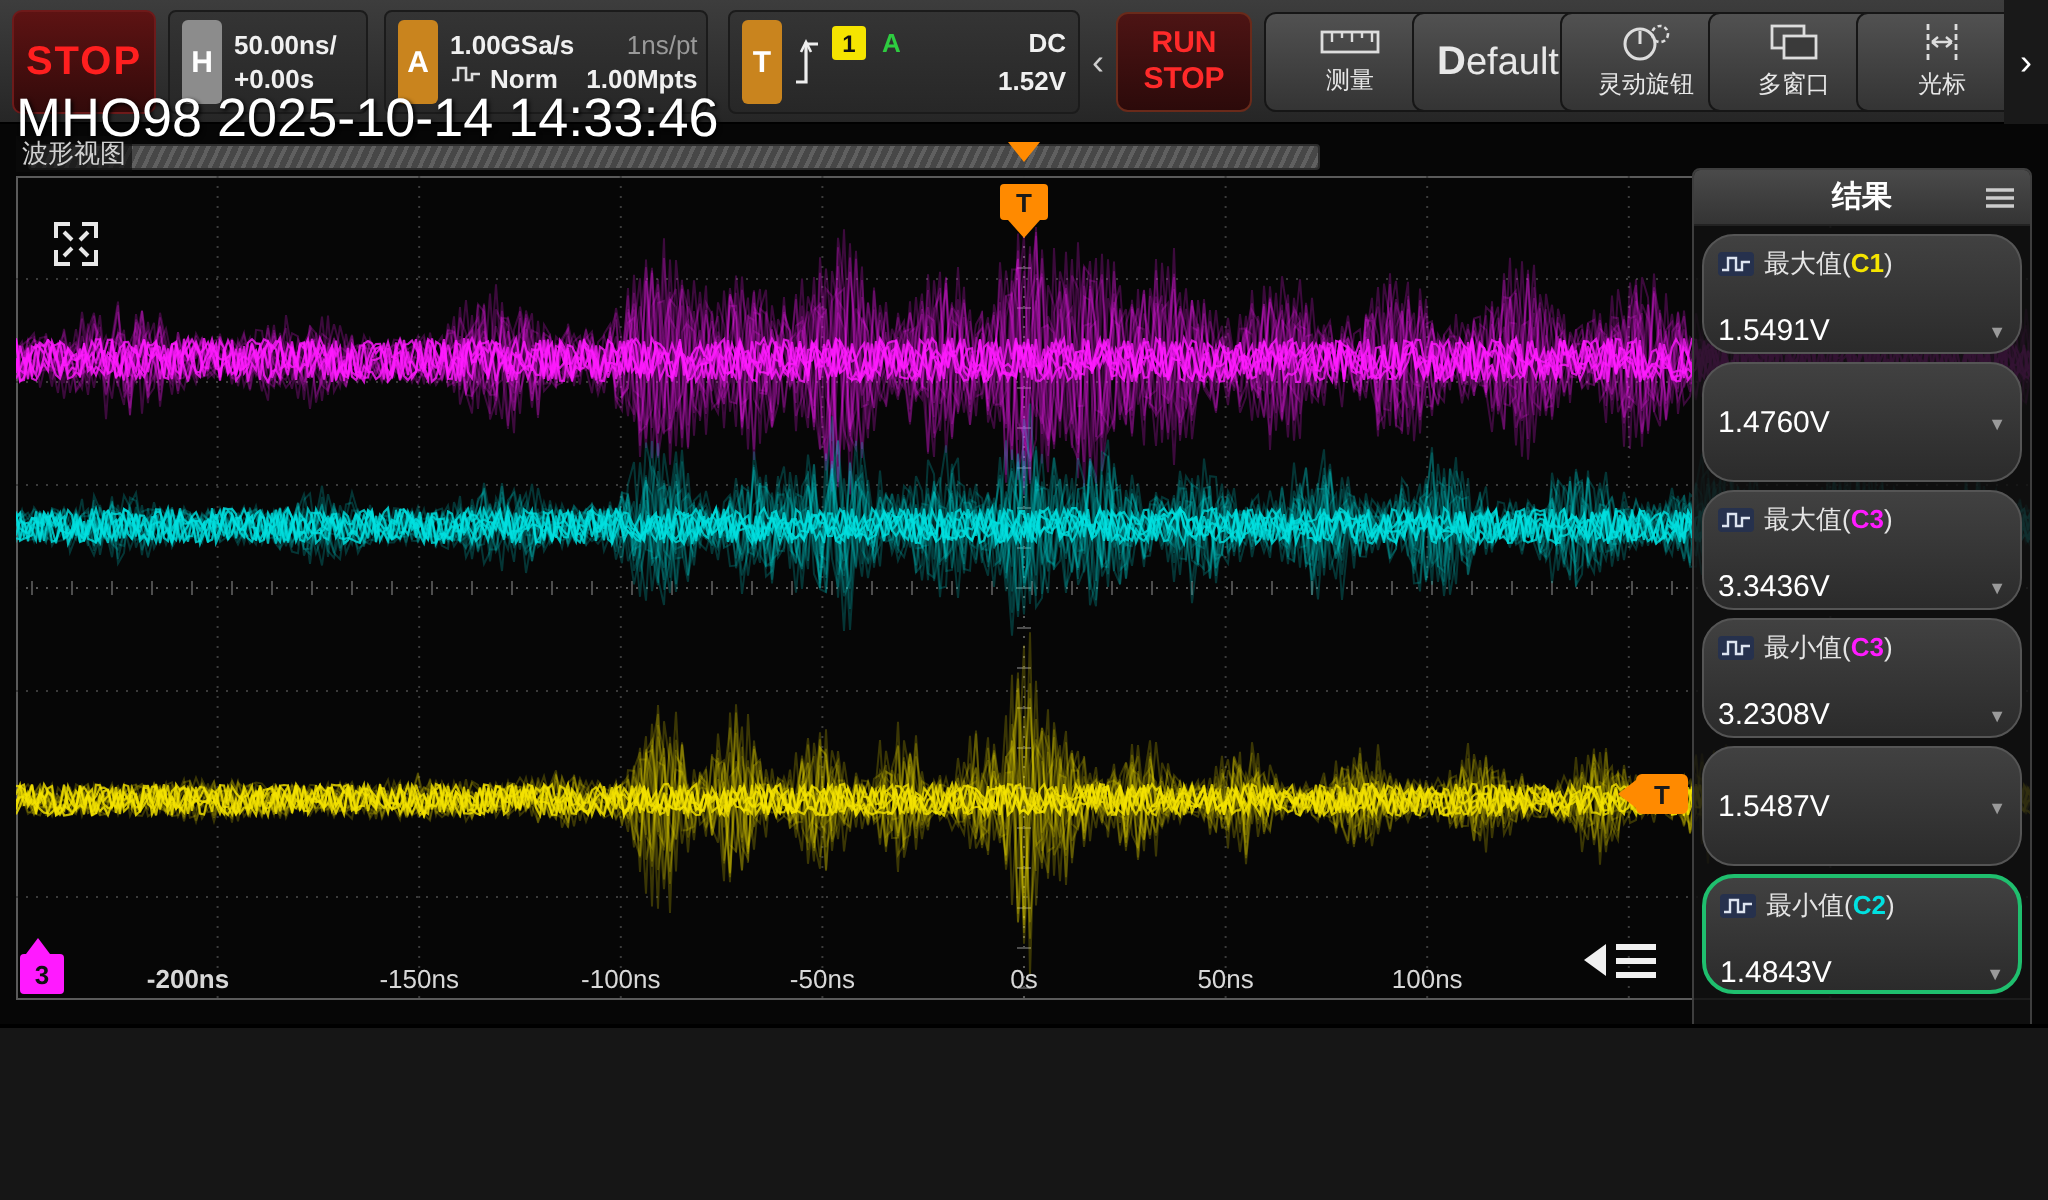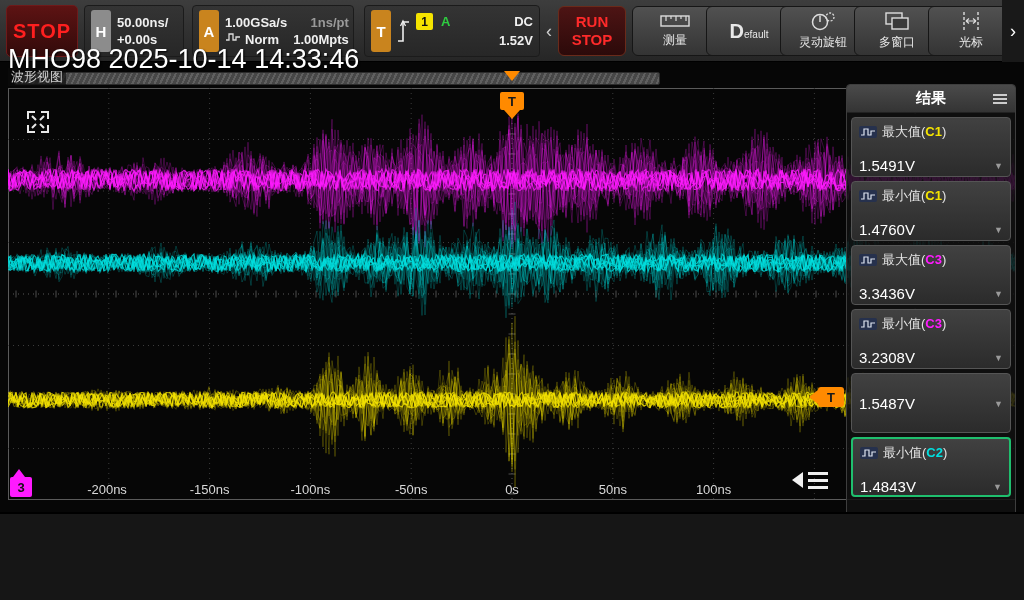--- a/index.html
+++ b/index.html
@@ -12,32 +12,32 @@
     background:linear-gradient(#3d3d3d,#262626);border-bottom:1px solid #000;z-index:7}
   .stop-btn{position:absolute;left:6px;top:5px;width:72px;height:52px;
     background:linear-gradient(#5d1313,#320a0a);border:1px solid #6e1a1a;border-radius:5px;
     color:#ff1f1f;font-size:20px;font-weight:bold;letter-spacing:1px;
     display:flex;align-items:center;justify-content:center;cursor:pointer}
   .hdr-block{position:absolute;top:5px;height:52px;background:linear-gradient(#343434,#272727);
     border:1px solid #1b1b1b;border-radius:4px;display:flex;align-items:center;gap:6px;padding:0 6px}
   .key-box{width:20px;height:42px;border-radius:3px;display:flex;align-items:center;justify-content:center;
     font-weight:bold;font-size:15px;color:#fff;flex:0 0 20px}
   .hv{font-size:13px;font-weight:bold;color:#f0f0f0;line-height:16px;white-space:nowrap}
-  .hv-dim{color:#9a9a9a;font-weight:bold}
+  .hv-dim{color:#9a9a9a;font-weight:normal}
   .col{display:flex;flex-direction:column;gap:1px}
   .trig-ch-badge{width:17px;height:17px;background:#f5e400;color:#111;border-radius:2px;
     font-size:12px;font-weight:bold;display:flex;align-items:center;justify-content:center}
   .rs-btn{position:absolute;left:558px;top:6px;width:68px;height:50px;
     background:linear-gradient(#4d1414,#2c0a0a);border:1px solid #6a2a1a;border-radius:6px;
     display:flex;flex-direction:column;align-items:center;justify-content:center;
     color:#ff2a2a;font-weight:bold;font-size:15px;line-height:18px;cursor:pointer}
   .tb-btn{position:absolute;top:6px;width:86px;height:50px;background:linear-gradient(#515151,#343434);
     border:1px solid #161616;border-radius:6px;display:flex;flex-direction:column;align-items:center;
     justify-content:center;gap:3px;color:#e8e8e8;font-size:12px;cursor:pointer;white-space:nowrap}
-  .default-label{display:block;font-size:10px;color:#e8e8e8}
+  .default-label{display:block;font-size:19px;color:#e8e8e8}
   .default-label::first-letter{font-size:20px;font-weight:bold}
   .nav{position:absolute;top:0;height:62px;display:flex;align-items:center;justify-content:center;
     color:#cfcfcf;font-size:18px;cursor:pointer}
 
   
   #overlay-title{position:absolute;left:8px;top:44px;font-size:27px;color:#fff;z-index:9;
     text-shadow:1px 1px 2px #000;white-space:nowrap;pointer-events:none}
   #view-tab{position:absolute;left:8px;top:68px;font-size:13px;color:#d0d0d0;z-index:8;
     background:rgba(10,10,10,.65);padding:0 3px;cursor:pointer}
   #scrollbar{position:absolute;left:14px;top:72px;width:646px;height:13px;border-radius:2px;z-index:3;
@@ -66,21 +66,21 @@
   .mi-tri{width:0;height:0;border:8px solid transparent;border-right:11px solid #f0f0f0;border-left:0}
   .mi-bars i{display:block;width:20px;height:3.5px;background:#f0f0f0;margin:3.5px 0}
 
   
   #results-panel{position:absolute;left:846px;top:84px;width:170px;height:442px;z-index:5;
     background:rgba(18,18,18,.86);border:1px solid #3e3e3e;border-radius:4px;overflow:hidden}
   #results-header{height:28px;background:linear-gradient(#4a4a4a,#343434);display:flex;align-items:center;
     justify-content:center;position:relative;border-bottom:1px solid #222}
   #results-title{font-size:15px;font-weight:bold;color:#fff}
   #results-menu{position:absolute;right:7px;top:8px;cursor:pointer}
-  .res-item{margin:4px 4px 0 4px;height:60px;border-radius:4px;background:linear-gradient(#414141,#2b2b2b);
+  .res-item{margin:4px 4px 0 4px;height:60px;border-radius:16px;background:linear-gradient(#414141,#2b2b2b);
     border:1px solid #555;padding:5px 7px;cursor:pointer}
   .res-sel{border:2px solid #1fbf6e}
   .res-row1{display:flex;align-items:center;gap:5px}
   .res-label{font-size:13px;color:#e4e4e4;white-space:nowrap}
   .res-label b{font-weight:bold}
   .res-row2{display:flex;align-items:center;justify-content:space-between;margin-top:16px}
   .res-value{font-size:15px;color:#fff}
   .res-chevron{font-size:9px;color:#9a9a9a}
 
   
@@ -236,21 +236,21 @@
           <polyline points="0,315.5 3,306.0 6,312.3 9,317.5 12,313.9 15,313.5 18,306.1 21,318.4 24,308.0 27,309.7 30,306.3 33,319.9 36,310.4 39,319.0 42,313.0 45,316.9 48,307.7 51,319.2 54,307.9 57,312.7 60,312.0 63,310.6 66,309.3 69,306.6 72,316.4 75,317.7 78,304.3 81,314.7 84,303.1 87,302.3 90,312.4 93,304.7 96,312.1 99,322.8 102,312.4 105,306.6 108,323.3 111,303.3 114,310.4 117,319.7 120,309.2 123,319.1 126,308.8 129,313.8 132,308.9 135,318.0 138,309.7 141,306.4 144,306.8 147,309.3 150,308.9 153,310.5 156,303.6 159,318.4 162,306.8 165,303.7 168,307.0 171,307.8 174,310.3 177,321.2 180,316.2 183,307.5 186,309.8 189,314.4 192,303.3 195,319.8 198,306.0 201,314.5 204,317.4 207,301.4 210,315.0 213,318.7 216,314.4 219,317.0 222,315.1 225,301.6 228,318.0 231,308.1 234,312.3 237,304.3 240,307.4 243,308.1 246,318.6 249,314.7 252,305.3 255,306.7 258,320.2 261,300.8 264,312.1 267,320.7 270,302.7 273,325.8 276,317.6 279,308.6 282,322.4 285,308.1 288,302.7 291,308.9 294,318.7 297,304.2 300,322.2 303,308.2 306,307.8 309,335.7 312,305.3 315,280.1 318,365.2 321,274.5 324,287.6 327,368.5 330,287.0 333,299.5 336,338.2 339,303.1 342,312.1 345,330.3 348,289.0 351,317.0 354,352.6 357,268.3 360,317.3 363,347.4 366,269.0 369,320.4 372,323.6 375,296.7 378,310.9 381,317.7 384,303.8 387,322.3 390,312.5 393,292.4 396,343.9 399,315.3 402,281.7 405,347.5 408,308.8 411,294.6 414,337.7 417,314.6 420,300.2 423,326.5 426,312.6 429,308.7 432,334.3 435,300.9 438,304.3 441,348.0 444,282.2 447,298.7 450,336.8 453,302.3 456,308.8 459,312.5 462,299.6 465,316.7 468,319.9 471,291.0 474,313.4 477,321.5 480,277.3 483,330.3 486,327.2 489,289.4 492,330.5 495,329.2 498,249.4 501,372.9 504,337.4 507,228.1 510,364.7 513,309.3 516,266.6 519,349.9 522,299.3 525,277.5 528,343.6 531,296.7 534,291.6 537,332.6 540,304.0 543,302.0 546,330.7 549,302.6 552,304.5 555,337.4 558,289.4 561,310.9 564,337.6 567,290.2 570,310.8 573,325.3 576,293.7 579,310.6 582,323.1 585,313.0 588,309.3 591,311.6 594,306.5 597,317.7 600,315.4 603,289.9 606,326.8 609,317.2 612,287.9 615,341.1 618,316.5 621,288.5 624,324.0 627,316.4 630,304.2 633,312.7 636,310.0 639,315.5 642,307.1 645,311.5 648,313.5 651,311.9 654,305.4 657,306.1 660,328.8 663,304.2 666,303.4 669,331.9 672,298.0 675,306.4 678,324.5 681,292.3 684,316.3 687,327.8 690,308.9 693,314.5 696,322.8 699,315.0 702,307.6 705,305.9 708,309.9 711,311.6 714,319.8 717,297.0 720,326.3 723,319.2 726,291.2 729,323.3 732,315.8 735,289.7 738,331.0 741,307.5 744,296.4 747,329.7 750,310.7 753,300.1 756,316.4 759,310.5 762,308.4 765,315.1 768,315.3 771,308.4 774,322.2 777,301.5 780,314.4 783,324.7 786,289.4 789,308.1 792,338.1 795,288.1 798,321.9 801,320.7 804,302.4 807,323.5 810,322.0 813,299.2 816,318.9 819,314.5 822,313.5 825,315.6 828,312.1 831,309.2 834,324.6 837,312.0 840,289.2 843,334.1 846,306.6 849,295.5 852,335.8 855,315.3 858,291.2 861,329.5 864,312.9 867,296.9 870,318.9 873,308.3 876,306.4 879,321.4 882,311.4 885,315.5 888,320.6 891,315.1 894,315.1 897,316.3 900,297.8 903,306.4 906,324.2 909,296.9 912,318.1 915,333.7 918,297.0 921,321.1 924,315.2 927,296.7 930,322.2 933,317.6 936,301.4 939,316.7 942,315.2 945,315.5 948,320.7 951,314.1 954,307.2 957,315.0 960,305.6 963,301.1 966,335.0 969,309.9 972,302.2 975,331.9 978,301.0 981,309.5 984,321.2 987,305.1 990,305.2 993,313.7 996,314.1 999,306.6 1002,315.6 1005,305.9 1008,318.0 " fill="none" stroke="#f5e400" stroke-opacity="0.22" stroke-width="1"></polyline>
           <polyline points="0,317.6 3,312.0 6,311.5 9,319.3 12,310.3 15,306.3 18,318.8 21,305.9 24,309.5 27,319.3 30,304.2 33,306.0 36,304.0 39,314.0 42,312.4 45,312.3 48,311.2 51,306.4 54,311.6 57,308.1 60,307.0 63,305.0 66,310.3 69,304.0 72,314.9 75,318.1 78,317.0 81,306.7 84,320.3 87,304.1 90,312.8 93,307.3 96,307.9 99,310.3 102,307.8 105,312.9 108,316.2 111,313.4 114,308.9 117,317.9 120,304.4 123,305.9 126,310.1 129,304.2 132,307.8 135,312.3 138,305.6 141,316.7 144,316.1 147,308.6 150,317.8 153,315.0 156,313.3 159,320.5 162,313.1 165,314.3 168,316.3 171,318.6 174,309.0 177,305.2 180,321.5 183,307.8 186,307.6 189,316.3 192,314.6 195,310.5 198,313.1 201,314.9 204,307.9 207,302.7 210,317.7 213,320.6 216,318.1 219,311.1 222,317.2 225,310.4 228,303.5 231,306.5 234,309.2 237,308.9 240,317.7 243,313.2 246,309.2 249,311.0 252,310.5 255,315.4 258,314.0 261,306.3 264,312.9 267,320.7 270,315.8 273,305.0 276,309.2 279,319.9 282,301.9 285,315.8 288,306.7 291,313.5 294,313.1 297,315.1 300,320.9 303,317.2 306,301.5 309,313.3 312,340.7 315,288.5 318,287.1 321,347.0 324,323.8 327,283.7 330,304.6 333,333.8 336,313.7 339,302.3 342,324.2 345,321.1 348,290.7 351,293.4 354,342.3 357,316.9 360,278.4 363,318.5 366,338.1 369,294.9 372,292.0 375,320.1 378,313.1 381,301.0 384,303.1 387,322.9 390,317.5 393,291.3 396,314.7 399,342.7 402,286.0 405,289.8 408,331.6 411,315.2 414,303.4 417,306.0 420,325.7 423,302.2 426,302.7 429,323.7 432,320.8 435,287.4 438,304.9 441,330.8 444,310.6 447,288.3 450,311.3 453,331.5 456,312.6 459,308.7 462,322.0 465,317.9 468,303.7 471,309.5 474,325.0 477,304.1 480,296.2 483,325.1 486,328.2 489,304.9 492,298.4 495,346.8 498,321.4 501,256.2 504,308.8 507,381.4 510,291.3 513,277.5 516,337.6 519,335.6 522,291.3 525,306.7 528,341.0 531,319.0 534,300.2 537,312.2 540,326.0 543,304.4 546,313.0 549,319.5 552,313.4 555,293.2 558,304.5 561,341.9 564,309.1 567,288.3 570,317.3 573,315.9 576,297.7 579,303.3 582,311.0 585,317.7 588,307.4 591,314.4 594,322.0 597,306.9 600,304.1 603,325.2 606,327.2 609,290.6 612,297.4 615,324.5 618,314.1 621,300.7 624,323.0 627,327.7 630,301.0 633,310.6 636,312.7 639,313.3 642,306.3 645,311.9 648,312.0 651,309.6 654,301.8 657,316.2 660,317.1 663,296.4 666,297.0 669,333.9 672,322.9 675,292.9 678,307.0 681,325.8 684,312.1 687,307.3 690,317.4 693,314.0 696,301.4 699,317.8 702,310.9 705,307.6 708,306.8 711,311.1 714,310.5 717,301.3 720,299.9 723,320.0 726,315.0 729,291.7 732,319.0 735,325.0 738,300.8 741,300.7 744,326.0 747,316.3 750,301.7 753,312.5 756,320.3 759,317.1 762,305.4 765,309.6 768,309.6 771,305.5 774,313.0 777,320.9 780,326.4 783,298.1 786,308.9 789,334.5 792,314.7 795,296.6 798,321.3 801,329.3 804,309.0 807,305.8 810,312.1 813,315.9 816,311.5 819,314.0 822,314.8 825,309.3 828,311.5 831,318.3 834,323.1 837,306.9 840,306.4 843,321.3 846,306.3 849,288.0 852,322.9 855,330.1 858,302.3 861,303.7 864,319.0 867,313.4 870,300.5 873,316.3 876,313.0 879,310.8 882,316.1 885,316.6 888,309.5 891,308.2 894,306.2 897,314.0 900,312.6 903,303.2 906,319.9 909,326.0 912,309.9 915,302.5 918,328.9 921,317.0 924,299.9 927,308.9 930,316.6 933,315.7 936,316.9 939,309.5 942,305.6 945,314.0 948,311.4 951,318.0 954,310.3 957,310.0 960,309.4 963,320.9 966,305.5 969,297.1 972,318.4 975,316.2 978,299.1 981,304.9 984,321.8 987,319.4 990,313.9 993,314.3 996,316.2 999,316.0 1002,309.3 1005,304.7 1008,312.5 " fill="none" stroke="#f5e400" stroke-opacity="0.22" stroke-width="1"></polyline>
           <polyline points="0,319.1 2,315.2 4,309.2 6,309.6 8,304.3 10,319.1 12,309.4 14,314.5 16,306.1 18,305.1 20,319.7 22,318.4 24,314.7 26,316.5 28,312.5 30,307.5 32,310.1 34,319.2 36,309.2 38,317.9 40,304.4 42,304.6 44,312.2 46,310.2 48,306.4 50,318.4 52,309.4 54,312.2 56,310.3 58,308.0 60,309.4 62,317.4 64,306.0 66,305.9 68,319.1 70,314.4 72,307.8 74,306.6 76,314.6 78,310.7 80,314.3 82,315.7 84,318.3 86,306.3 88,314.2 90,312.2 92,314.5 94,312.6 96,313.5 98,310.2 100,314.3 102,318.9 104,313.3 106,305.4 108,310.8 110,317.5 112,310.6 114,312.6 116,318.8 118,310.0 120,309.8 122,306.0 124,314.2 126,319.8 128,309.5 130,308.4 132,317.6 134,308.8 136,305.3 138,311.7 140,304.0 142,307.1 144,316.3 146,310.6 148,313.3 150,307.5 152,304.6 154,315.9 156,313.9 158,304.4 160,304.7 162,304.6 164,308.1 166,305.5 168,312.2 170,307.6 172,309.1 174,304.2 176,317.5 178,310.0 180,316.1 182,307.6 184,309.8 186,314.0 188,313.5 190,314.0 192,304.1 194,316.2 196,314.3 198,308.0 200,314.5 202,319.6 204,317.6 206,318.9 208,305.0 210,308.3 212,318.0 214,305.3 216,309.9 218,308.3 220,304.6 222,308.6 224,315.6 226,306.7 228,317.4 230,308.0 232,319.9 234,304.3 236,304.6 238,313.7 240,305.2 242,305.2 244,319.2 246,317.5 248,304.9 250,312.6 252,315.4 254,305.4 256,311.4 258,304.5 260,313.6 262,310.0 264,319.5 266,305.4 268,312.7 270,310.7 272,318.5 274,310.5 276,312.2 278,308.2 280,313.1 282,314.4 284,317.7 286,317.4 288,315.3 290,311.1 292,308.9 294,311.0 296,311.3 298,311.3 300,307.7 302,310.0 304,309.2 306,311.7 308,307.4 310,314.9 312,304.9 314,310.1 316,306.9 318,317.2 320,315.8 322,314.5 324,316.9 326,314.4 328,315.8 330,307.3 332,316.8 334,315.0 336,317.5 338,307.8 340,316.3 342,316.9 344,317.4 346,309.0 348,317.9 350,316.2 352,314.7 354,307.5 356,315.5 358,305.9 360,309.4 362,313.1 364,305.0 366,311.6 368,315.2 370,315.3 372,313.7 374,315.0 376,316.1 378,314.3 380,320.0 382,311.0 384,308.8 386,307.2 388,318.4 390,317.6 392,305.6 394,309.7 396,309.8 398,305.3 400,306.1 402,308.6 404,312.6 406,307.3 408,304.5 410,318.5 412,304.3 414,319.2 416,306.1 418,311.0 420,319.7 422,316.6 424,316.0 426,319.5 428,305.8 430,314.0 432,313.8 434,304.5 436,318.9 438,318.4 440,306.4 442,319.2 444,309.4 446,306.6 448,313.8 450,310.3 452,311.7 454,318.7 456,319.0 458,317.3 460,318.6 462,315.6 464,308.6 466,312.0 468,309.1 470,307.8 472,306.2 474,314.4 476,319.1 478,318.4 480,306.6 482,308.5 484,315.3 486,307.7 488,306.5 490,306.4 492,305.7 494,306.1 496,315.0 498,309.7 500,304.4 502,318.4 504,316.7 506,319.1 508,315.8 510,318.3 512,318.2 514,317.5 516,308.4 518,317.2 520,310.3 522,314.3 524,315.8 526,315.1 528,312.1 530,310.9 532,305.6 534,310.7 536,315.9 538,311.5 540,317.6 542,312.7 544,313.2 546,319.2 548,317.5 550,319.2 552,312.2 554,316.7 556,306.5 558,310.2 560,310.3 562,306.3 564,306.4 566,313.4 568,318.7 570,319.6 572,313.2 574,313.3 576,309.2 578,315.7 580,317.0 582,312.6 584,312.4 586,315.6 588,304.6 590,314.1 592,315.6 594,310.2 596,311.6 598,304.2 600,316.8 602,314.5 604,315.2 606,310.3 608,318.5 610,305.7 612,310.0 614,318.3 616,314.6 618,304.3 620,305.3 622,314.9 624,305.4 626,316.8 628,308.4 630,315.6 632,316.6 634,310.2 636,307.4 638,304.8 640,314.6 642,308.3 644,316.7 646,309.3 648,307.6 650,318.0 652,305.8 654,314.4 656,308.3 658,311.4 660,304.7 662,306.1 664,314.5 666,314.6 668,310.2 670,316.6 672,313.2 674,306.6 676,316.3 678,313.3 680,318.4 682,310.4 684,305.2 686,318.8 688,307.2 690,318.3 692,305.0 694,310.2 696,315.1 698,306.8 700,308.6 702,305.0 704,309.8 706,307.8 708,305.6 710,308.5 712,308.9 714,319.5 716,319.0 718,318.3 720,308.4 722,310.6 724,305.7 726,309.4 728,316.3 730,315.0 732,307.7 734,311.6 736,317.3 738,304.6 740,306.2 742,319.9 744,310.9 746,314.0 748,305.0 750,314.3 752,306.6 754,312.7 756,306.8 758,306.0 760,312.2 762,312.8 764,310.8 766,314.4 768,308.4 770,313.8 772,309.1 774,311.4 776,316.5 778,309.6 780,308.7 782,307.4 784,318.1 786,314.9 788,311.8 790,305.6 792,305.4 794,319.4 796,318.6 798,310.6 800,313.0 802,310.8 804,312.2 806,308.3 808,315.5 810,319.3 812,310.0 814,314.8 816,305.2 818,312.0 820,309.5 822,307.0 824,307.2 826,313.1 828,316.7 830,306.7 832,314.6 834,305.2 836,319.4 838,313.7 840,304.1 842,311.9 844,312.3 846,309.3 848,305.4 850,314.5 852,311.6 854,306.0 856,304.1 858,308.6 860,316.8 862,305.7 864,309.9 866,309.5 868,315.2 870,304.1 872,309.3 874,315.5 876,316.0 878,318.5 880,311.4 882,318.3 884,307.5 886,310.8 888,310.2 890,314.7 892,316.7 894,310.5 896,310.7 898,315.0 900,304.8 902,304.2 904,305.4 906,315.7 908,313.9 910,304.7 912,318.5 914,309.0 916,314.9 918,306.9 920,311.3 922,317.3 924,314.0 926,316.6 928,318.5 930,306.7 932,314.0 934,314.6 936,317.8 938,319.6 940,317.2 942,312.3 944,317.5 946,307.7 948,315.1 950,312.2 952,319.8 954,315.3 956,307.9 958,304.9 960,310.9 962,314.6 964,311.4 966,309.2 968,313.6 970,315.2 972,305.6 974,320.0 976,316.3 978,311.4 980,313.8 982,316.9 984,312.6 986,314.1 988,305.7 990,315.9 992,310.2 994,313.4 996,306.2 998,317.5 1000,309.6 1002,316.3 1004,304.8 1006,308.8 1008,309.8 " fill="none" stroke="#f5e400" stroke-opacity="0.8" stroke-width="1.1"></polyline>
           <polyline points="0,312.7 2,310.7 4,310.4 6,313.0 8,304.4 10,314.4 12,316.6 14,318.3 16,318.5 18,312.3 20,319.0 22,315.8 24,317.2 26,310.3 28,313.8 30,316.5 32,314.5 34,316.3 36,309.0 38,306.7 40,318.9 42,309.8 44,314.2 46,316.0 48,315.6 50,309.4 52,316.1 54,308.3 56,311.9 58,309.9 60,319.4 62,317.6 64,314.6 66,311.1 68,305.4 70,305.2 72,316.7 74,307.8 76,313.3 78,307.5 80,305.5 82,317.4 84,313.9 86,306.0 88,310.5 90,312.4 92,310.8 94,306.4 96,309.1 98,313.6 100,311.7 102,315.4 104,317.5 106,319.4 108,315.2 110,319.1 112,316.8 114,305.3 116,310.2 118,316.3 120,319.6 122,308.5 124,316.2 126,316.1 128,314.3 130,308.9 132,314.7 134,308.9 136,312.1 138,317.2 140,304.6 142,317.3 144,304.9 146,319.0 148,315.7 150,304.6 152,312.5 154,315.6 156,305.4 158,314.3 160,318.4 162,314.0 164,319.1 166,304.9 168,315.3 170,317.4 172,316.3 174,311.6 176,304.5 178,308.6 180,314.2 182,306.0 184,306.3 186,313.8 188,307.7 190,312.1 192,319.0 194,314.3 196,314.9 198,318.7 200,314.4 202,310.2 204,319.6 206,315.2 208,314.6 210,315.1 212,311.0 214,317.1 216,308.0 218,316.0 220,308.0 222,310.2 224,317.5 226,309.5 228,310.4 230,313.2 232,306.4 234,316.5 236,318.0 238,313.9 240,314.9 242,309.0 244,313.3 246,309.7 248,310.2 250,309.3 252,307.1 254,314.5 256,304.3 258,305.2 260,312.9 262,312.7 264,312.9 266,313.7 268,318.8 270,312.5 272,313.3 274,311.9 276,317.6 278,306.7 280,309.5 282,316.6 284,316.7 286,319.3 288,311.9 290,314.9 292,318.6 294,305.1 296,315.5 298,319.9 300,309.0 302,311.5 304,306.2 306,309.0 308,318.0 310,311.9 312,315.7 314,317.0 316,308.3 318,313.7 320,317.0 322,308.1 324,304.2 326,304.0 328,308.1 330,310.7 332,313.4 334,305.2 336,312.2 338,317.7 340,319.5 342,319.4 344,308.7 346,314.6 348,306.0 350,310.1 352,312.8 354,306.9 356,316.1 358,311.6 360,315.4 362,315.6 364,317.3 366,316.7 368,318.8 370,304.7 372,307.7 374,318.8 376,304.1 378,310.2 380,304.7 382,318.2 384,318.1 386,314.5 388,318.3 390,317.4 392,313.8 394,308.1 396,316.1 398,316.7 400,316.8 402,308.5 404,306.8 406,314.0 408,318.1 410,307.8 412,311.0 414,310.1 416,314.9 418,315.2 420,317.5 422,315.1 424,306.2 426,312.6 428,306.3 430,310.0 432,306.4 434,315.1 436,308.3 438,310.6 440,305.0 442,305.3 444,308.0 446,318.5 448,309.5 450,317.2 452,311.5 454,316.8 456,312.0 458,310.8 460,316.8 462,304.2 464,317.9 466,308.9 468,304.0 470,312.7 472,310.1 474,318.4 476,318.2 478,316.0 480,315.5 482,315.4 484,319.4 486,305.1 488,316.2 490,316.1 492,305.4 494,304.9 496,319.5 498,317.5 500,310.2 502,315.8 504,307.7 506,313.8 508,315.2 510,308.1 512,317.4 514,313.4 516,307.0 518,305.7 520,309.1 522,310.1 524,310.1 526,312.3 528,319.7 530,311.0 532,310.5 534,305.5 536,312.2 538,304.4 540,316.6 542,304.1 544,304.4 546,316.7 548,309.3 550,314.1 552,307.5 554,316.2 556,310.9 558,315.7 560,319.1 562,315.4 564,305.4 566,308.1 568,304.1 570,307.1 572,305.5 574,317.3 576,315.5 578,311.4 580,312.8 582,309.1 584,308.6 586,309.8 588,318.1 590,313.5 592,308.3 594,307.0 596,319.0 598,309.7 600,311.7 602,307.5 604,319.3 606,305.6 608,312.0 610,307.4 612,313.3 614,313.1 616,318.9 618,309.3 620,313.1 622,308.9 624,313.6 626,305.3 628,309.9 630,314.4 632,315.4 634,316.0 636,318.0 638,317.2 640,310.5 642,319.8 644,311.3 646,311.3 648,312.5 650,315.3 652,304.7 654,305.5 656,312.7 658,319.3 660,318.1 662,307.9 664,315.6 666,309.4 668,319.7 670,317.2 672,309.5 674,304.2 676,304.1 678,314.3 680,306.3 682,313.9 684,307.2 686,314.5 688,309.7 690,319.3 692,319.8 694,311.4 696,311.8 698,313.9 700,319.1 702,319.6 704,312.6 706,307.7 708,319.5 710,311.2 712,318.4 714,319.6 716,319.8 718,311.6 720,304.1 722,313.1 724,313.8 726,312.0 728,319.2 730,317.2 732,310.7 734,308.9 736,308.8 738,318.0 740,312.8 742,306.5 744,312.4 746,312.4 748,317.2 750,315.8 752,305.6 754,318.1 756,305.6 758,308.4 760,308.9 762,311.3 764,312.3 766,312.8 768,308.0 770,313.3 772,314.8 774,319.8 776,314.4 778,313.9 780,312.4 782,317.3 784,314.8 786,304.5 788,307.8 790,310.9 792,314.6 794,317.3 796,317.0 798,305.2 800,304.1 802,306.8 804,305.3 806,306.4 808,316.8 810,304.3 812,314.1 814,308.6 816,309.2 818,315.2 820,310.4 822,310.3 824,314.5 826,312.0 828,319.4 830,319.0 832,312.8 834,319.8 836,305.7 838,312.5 840,305.1 842,315.9 844,305.8 846,314.9 848,320.0 850,309.6 852,307.1 854,318.0 856,312.9 858,304.9 860,309.4 862,311.8 864,310.0 866,314.3 868,312.5 870,316.2 872,313.1 874,306.1 876,307.5 878,311.8 880,314.1 882,314.7 884,309.9 886,307.3 888,308.3 890,304.7 892,306.6 894,314.0 896,317.0 898,306.0 900,319.4 902,306.1 904,312.4 906,312.2 908,317.5 910,310.9 912,315.7 914,311.8 916,310.6 918,313.6 920,308.7 922,313.0 924,310.4 926,317.5 928,319.5 930,311.4 932,309.5 934,315.5 936,314.6 938,307.5 940,310.8 942,315.1 944,308.4 946,306.5 948,305.7 950,315.8 952,306.5 954,311.6 956,307.5 958,304.1 960,314.9 962,310.5 964,316.2 966,313.5 968,304.1 970,316.7 972,307.2 974,309.7 976,306.5 978,314.0 980,318.8 982,307.2 984,310.5 986,316.3 988,316.6 990,319.6 992,315.7 994,308.9 996,304.9 998,309.0 1000,307.2 1002,316.2 1004,317.3 1006,307.4 1008,308.2 " fill="none" stroke="#f5e400" stroke-opacity="0.8" stroke-width="1.1"></polyline>
           <polyline points="0,316.8 2,305.4 4,304.3 6,315.2 8,311.8 10,313.9 12,313.1 14,304.2 16,307.8 18,309.2 20,317.6 22,315.3 24,304.4 26,315.3 28,318.6 30,314.8 32,308.2 34,305.7 36,308.6 38,319.9 40,313.7 42,317.5 44,315.5 46,319.6 48,313.8 50,315.5 52,309.7 54,315.3 56,313.1 58,312.2 60,315.7 62,315.3 64,304.9 66,305.0 68,312.6 70,319.7 72,309.4 74,311.4 76,304.7 78,319.6 80,304.2 82,307.2 84,306.0 86,306.8 88,317.4 90,305.5 92,318.8 94,319.2 96,311.1 98,317.8 100,307.9 102,305.3 104,315.6 106,315.3 108,319.2 110,311.8 112,318.6 114,315.8 116,315.8 118,309.7 120,314.0 122,305.7 124,319.1 126,313.5 128,313.4 130,305.2 132,310.3 134,315.8 136,310.0 138,314.2 140,316.1 142,312.7 144,317.4 146,317.5 148,311.8 150,311.5 152,313.4 154,309.6 156,306.4 158,305.8 160,315.3 162,310.6 164,307.7 166,310.0 168,304.6 170,319.1 172,305.9 174,309.2 176,309.5 178,314.1 180,316.4 182,304.1 184,311.3 186,314.1 188,316.8 190,311.8 192,315.0 194,309.9 196,304.3 198,315.3 200,304.4 202,310.4 204,309.0 206,315.2 208,308.9 210,308.1 212,314.0 214,308.2 216,313.6 218,318.6 220,308.0 222,309.9 224,318.6 226,318.8 228,318.5 230,316.2 232,305.7 234,315.1 236,307.6 238,312.1 240,316.9 242,307.2 244,317.9 246,305.5 248,304.4 250,316.0 252,310.8 254,306.2 256,311.5 258,307.5 260,312.1 262,315.6 264,304.2 266,306.4 268,304.3 270,312.9 272,311.9 274,309.6 276,304.1 278,314.5 280,314.0 282,309.0 284,314.6 286,309.5 288,319.6 290,313.9 292,317.4 294,319.5 296,310.1 298,314.0 300,306.3 302,304.9 304,319.9 306,315.6 308,304.9 310,311.0 312,308.6 314,305.7 316,314.4 318,311.5 320,308.0 322,319.1 324,318.3 326,314.3 328,316.1 330,316.6 332,304.7 334,313.9 336,319.6 338,309.0 340,317.0 342,315.0 344,309.8 346,309.3 348,310.8 350,308.7 352,319.0 354,314.8 356,319.5 358,311.4 360,312.4 362,304.6 364,313.1 366,310.9 368,311.2 370,307.8 372,308.8 374,317.4 376,306.7 378,308.9 380,316.8 382,318.8 384,309.0 386,318.8 388,306.0 390,315.7 392,312.5 394,311.9 396,308.2 398,309.9 400,314.5 402,311.2 404,319.7 406,319.5 408,312.2 410,305.0 412,316.6 414,307.8 416,306.3 418,310.6 420,319.8 422,306.0 424,310.4 426,310.7 428,314.5 430,307.6 432,316.0 434,308.1 436,306.9 438,304.7 440,313.7 442,309.8 444,312.6 446,306.2 448,319.1 450,308.4 452,309.8 454,312.1 456,307.8 458,304.4 460,318.2 462,319.3 464,315.6 466,311.1 468,314.5 470,319.6 472,308.2 474,315.1 476,316.8 478,306.6 480,311.2 482,316.5 484,316.8 486,311.7 488,315.9 490,305.2 492,319.4 494,308.3 496,306.4 498,309.8 500,305.1 502,304.2 504,311.4 506,314.6 508,306.3 510,315.9 512,317.5 514,318.2 516,313.0 518,308.7 520,317.0 522,319.2 524,310.6 526,316.7 528,313.7 530,319.1 532,313.4 534,314.2 536,313.7 538,304.1 540,313.9 542,305.9 544,311.8 546,304.4 548,317.5 550,308.7 552,305.0 554,310.7 556,319.5 558,304.3 560,309.8 562,317.5 564,304.6 566,316.0 568,317.7 570,316.3 572,311.9 574,309.8 576,314.3 578,317.6 580,313.2 582,310.4 584,305.8 586,314.3 588,315.1 590,315.4 592,314.0 594,310.5 596,316.0 598,310.7 600,314.7 602,318.4 604,314.6 606,313.4 608,317.5 610,305.7 612,315.3 614,304.8 616,310.3 618,305.4 620,311.2 622,308.6 624,314.3 626,308.0 628,306.8 630,309.6 632,314.4 634,308.1 636,309.1 638,313.4 640,311.0 642,315.5 644,309.1 646,310.8 648,309.8 650,318.8 652,307.2 654,319.4 656,317.6 658,306.5 660,316.1 662,311.4 664,317.3 666,312.7 668,312.3 670,317.5 672,315.7 674,315.8 676,306.1 678,304.7 680,309.4 682,311.6 684,312.5 686,316.4 688,311.4 690,305.2 692,307.7 694,318.2 696,311.9 698,305.3 700,312.9 702,305.6 704,318.2 706,307.0 708,309.7 710,307.7 712,318.7 714,316.4 716,315.5 718,320.0 720,316.2 722,315.4 724,319.2 726,318.7 728,310.5 730,308.7 732,309.1 734,311.5 736,319.7 738,317.3 740,305.8 742,318.2 744,305.2 746,312.4 748,311.3 750,312.6 752,311.1 754,318.6 756,309.8 758,315.2 760,313.2 762,313.9 764,313.9 766,306.3 768,318.7 770,308.8 772,307.9 774,318.0 776,319.6 778,304.9 780,308.4 782,315.7 784,311.6 786,310.5 788,305.9 790,307.6 792,313.0 794,313.8 796,309.0 798,319.3 800,306.6 802,315.5 804,312.6 806,305.7 808,313.8 810,310.7 812,306.2 814,311.4 816,314.4 818,312.8 820,310.1 822,313.1 824,311.7 826,312.3 828,318.9 830,318.8 832,307.9 834,305.7 836,307.4 838,307.1 840,315.5 842,315.8 844,307.6 846,309.8 848,317.7 850,318.7 852,305.7 854,304.7 856,319.1 858,307.6 860,310.2 862,316.1 864,313.7 866,317.9 868,319.2 870,310.9 872,312.7 874,310.8 876,308.7 878,319.1 880,305.8 882,314.5 884,304.3 886,309.5 888,310.7 890,310.3 892,319.3 894,312.4 896,307.4 898,309.0 900,313.9 902,307.4 904,304.2 906,318.4 908,304.7 910,310.0 912,305.1 914,318.8 916,307.4 918,306.3 920,307.0 922,309.1 924,309.0 926,309.5 928,307.7 930,318.1 932,319.3 934,312.4 936,313.8 938,307.9 940,310.3 942,309.8 944,305.5 946,315.1 948,313.9 950,315.9 952,307.1 954,312.7 956,317.3 958,312.6 960,319.3 962,318.2 964,307.6 966,311.7 968,315.5 970,319.1 972,314.3 974,305.2 976,308.6 978,316.8 980,304.2 982,316.9 984,308.0 986,319.0 988,312.1 990,306.6 992,314.2 994,316.8 996,316.3 998,312.9 1000,312.3 1002,313.8 1004,317.4 1006,312.6 1008,311.9 " fill="none" stroke="#f5e400" stroke-opacity="0.8" stroke-width="1.1"></polyline>
           <polyline points="0,309.4 2,304.3 4,314.9 6,308.2 8,313.0 10,317.6 12,307.2 14,311.5 16,308.2 18,310.2 20,316.8 22,314.7 24,319.8 26,319.4 28,319.0 30,316.3 32,304.8 34,314.2 36,308.8 38,319.6 40,318.6 42,313.3 44,307.6 46,307.0 48,315.4 50,309.9 52,307.4 54,317.6 56,315.7 58,305.9 60,311.4 62,318.2 64,307.9 66,314.0 68,315.9 70,310.1 72,307.1 74,313.6 76,315.2 78,310.5 80,316.4 82,314.5 84,310.3 86,318.9 88,306.2 90,308.2 92,305.5 94,305.9 96,311.7 98,308.1 100,314.7 102,304.6 104,304.8 106,314.5 108,305.2 110,308.6 112,310.9 114,307.7 116,316.7 118,315.6 120,307.4 122,315.3 124,307.0 126,306.6 128,305.4 130,311.4 132,305.3 134,307.7 136,311.9 138,313.6 140,304.9 142,316.5 144,312.6 146,309.9 148,312.0 150,313.2 152,312.5 154,316.7 156,306.2 158,306.0 160,314.8 162,312.4 164,318.1 166,305.5 168,317.3 170,315.8 172,309.0 174,306.4 176,306.7 178,308.0 180,310.4 182,313.9 184,315.9 186,313.6 188,316.6 190,315.9 192,306.1 194,312.7 196,315.3 198,304.5 200,308.2 202,318.0 204,310.2 206,313.5 208,307.9 210,306.9 212,304.7 214,315.8 216,313.5 218,308.9 220,316.0 222,319.6 224,305.4 226,317.4 228,316.5 230,318.6 232,319.4 234,304.4 236,315.4 238,307.2 240,310.2 242,306.7 244,306.8 246,311.0 248,314.6 250,304.7 252,317.2 254,308.0 256,316.1 258,305.5 260,315.8 262,319.7 264,305.6 266,311.9 268,319.3 270,319.5 272,313.2 274,319.3 276,306.5 278,314.0 280,318.0 282,316.5 284,313.4 286,313.2 288,307.2 290,305.6 292,308.3 294,309.8 296,314.9 298,309.1 300,305.1 302,315.6 304,317.4 306,316.4 308,314.0 310,311.6 312,316.9 314,309.2 316,317.8 318,318.4 320,314.2 322,318.6 324,308.4 326,314.7 328,307.2 330,316.6 332,316.6 334,315.2 336,308.5 338,305.8 340,304.2 342,318.5 344,316.2 346,308.8 348,312.9 350,310.7 352,319.5 354,311.3 356,317.8 358,307.8 360,308.4 362,314.7 364,317.9 366,312.7 368,315.1 370,314.0 372,304.7 374,308.3 376,318.5 378,307.5 380,305.7 382,304.1 384,314.5 386,314.5 388,316.1 390,317.9 392,307.8 394,304.8 396,315.8 398,304.3 400,317.8 402,319.6 404,319.1 406,304.8 408,308.7 410,313.0 412,317.7 414,317.6 416,313.0 418,317.1 420,314.4 422,315.0 424,319.3 426,314.3 428,314.2 430,318.2 432,318.1 434,318.6 436,317.9 438,319.0 440,315.6 442,309.8 444,305.4 446,304.3 448,316.5 450,312.6 452,311.2 454,315.6 456,318.3 458,314.3 460,318.6 462,317.9 464,319.7 466,312.4 468,307.7 470,316.5 472,315.6 474,311.2 476,304.3 478,316.0 480,309.0 482,312.8 484,314.7 486,317.1 488,310.6 490,315.3 492,304.7 494,314.1 496,304.1 498,304.4 500,313.7 502,317.5 504,317.3 506,318.9 508,315.1 510,313.5 512,306.6 514,304.2 516,308.6 518,315.2 520,305.2 522,313.7 524,308.7 526,311.2 528,315.7 530,318.6 532,311.4 534,308.5 536,307.3 538,312.1 540,306.5 542,313.7 544,305.7 546,305.3 548,319.4 550,319.2 552,304.6 554,313.8 556,308.1 558,306.1 560,315.0 562,307.8 564,316.3 566,319.1 568,315.1 570,313.6 572,307.2 574,311.2 576,312.8 578,306.3 580,317.0 582,319.9 584,304.8 586,309.9 588,304.4 590,312.4 592,310.1 594,305.8 596,314.2 598,305.9 600,316.3 602,314.8 604,313.4 606,311.4 608,319.0 610,317.3 612,317.1 614,311.8 616,315.9 618,308.0 620,315.8 622,319.2 624,305.4 626,310.1 628,308.0 630,317.1 632,316.2 634,307.1 636,308.5 638,310.7 640,318.7 642,319.8 644,316.0 646,315.5 648,307.4 650,315.1 652,319.8 654,314.9 656,308.6 658,310.5 660,317.1 662,315.8 664,309.3 666,318.6 668,304.8 670,308.0 672,308.7 674,316.5 676,312.5 678,304.1 680,307.0 682,310.2 684,313.4 686,317.9 688,319.4 690,312.0 692,316.2 694,309.1 696,306.9 698,317.3 700,317.4 702,307.7 704,315.3 706,315.2 708,310.4 710,308.4 712,309.7 714,308.4 716,315.3 718,309.5 720,318.8 722,318.5 724,308.3 726,308.6 728,304.0 730,304.3 732,311.7 734,315.4 736,309.1 738,314.7 740,319.6 742,316.4 744,314.5 746,306.5 748,316.7 750,314.4 752,311.9 754,319.8 756,314.7 758,314.2 760,316.7 762,317.8 764,306.3 766,311.5 768,315.7 770,314.9 772,313.4 774,315.7 776,315.4 778,312.4 780,310.6 782,319.2 784,310.5 786,308.3 788,318.3 790,318.3 792,319.2 794,311.3 796,314.9 798,311.9 800,305.7 802,316.8 804,318.9 806,307.2 808,314.3 810,317.5 812,319.0 814,318.4 816,317.9 818,307.4 820,305.8 822,306.7 824,314.2 826,316.0 828,314.8 830,311.3 832,314.1 834,319.1 836,308.7 838,307.1 840,307.6 842,313.0 844,309.7 846,312.4 848,315.2 850,310.3 852,315.9 854,308.6 856,312.5 858,312.4 860,305.1 862,309.1 864,316.4 866,305.3 868,310.1 870,305.6 872,316.5 874,307.9 876,316.7 878,316.1 880,316.8 882,311.4 884,313.1 886,307.2 888,315.0 890,308.9 892,307.7 894,305.6 896,315.7 898,316.5 900,318.0 902,315.5 904,315.3 906,306.9 908,315.7 910,307.6 912,315.6 914,314.4 916,314.9 918,310.5 920,315.0 922,314.6 924,312.2 926,307.0 928,306.2 930,317.1 932,311.5 934,313.3 936,319.6 938,308.6 940,305.6 942,318.3 944,311.0 946,318.8 948,308.8 950,312.0 952,316.0 954,304.3 956,308.2 958,318.1 960,310.7 962,319.6 964,318.3 966,318.3 968,315.7 970,304.6 972,304.1 974,305.2 976,311.9 978,310.9 980,313.2 982,316.9 984,318.2 986,313.8 988,314.3 990,314.8 992,311.1 994,309.9 996,315.2 998,309.0 1000,315.7 1002,311.5 1004,313.5 1006,306.1 1008,309.6 " fill="none" stroke="#f5e400" stroke-opacity="0.8" stroke-width="1.1"></polyline>
           <polyline points="0,304.9 2,305.2 4,306.6 6,311.2 8,314.2 10,312.6 12,308.6 14,310.9 16,319.8 18,318.1 20,315.8 22,319.3 24,315.9 26,305.1 28,310.4 30,316.1 32,304.9 34,313.2 36,309.5 38,312.3 40,310.2 42,305.9 44,305.8 46,307.0 48,315.8 50,305.6 52,319.1 54,304.4 56,305.0 58,315.2 60,309.3 62,316.0 64,311.5 66,309.2 68,313.4 70,304.0 72,310.9 74,304.2 76,318.3 78,313.4 80,316.1 82,306.7 84,305.3 86,312.0 88,314.2 90,309.2 92,312.4 94,313.0 96,311.9 98,307.0 100,308.6 102,316.4 104,318.9 106,307.5 108,314.2 110,319.0 112,313.8 114,310.3 116,309.6 118,305.0 120,317.3 122,304.7 124,310.9 126,306.7 128,306.5 130,318.9 132,304.8 134,304.5 136,304.7 138,318.6 140,311.7 142,314.4 144,306.2 146,312.8 148,307.5 150,312.0 152,304.7 154,307.1 156,307.7 158,317.1 160,310.7 162,314.3 164,305.3 166,304.4 168,310.2 170,316.2 172,315.0 174,315.0 176,307.8 178,312.4 180,313.8 182,305.4 184,312.3 186,318.1 188,307.3 190,312.8 192,306.2 194,308.5 196,319.0 198,313.6 200,310.2 202,316.0 204,319.9 206,310.3 208,316.7 210,304.1 212,305.0 214,318.1 216,305.0 218,314.1 220,309.4 222,314.0 224,310.2 226,312.1 228,314.6 230,314.4 232,317.8 234,319.0 236,306.0 238,318.7 240,305.0 242,305.9 244,312.6 246,313.1 248,304.8 250,315.4 252,316.0 254,307.1 256,307.2 258,312.0 260,306.1 262,307.7 264,304.9 266,307.4 268,313.7 270,317.5 272,305.1 274,306.1 276,311.2 278,318.7 280,318.9 282,309.2 284,317.4 286,319.0 288,316.2 290,308.2 292,304.3 294,309.3 296,313.3 298,305.6 300,316.6 302,309.8 304,318.7 306,317.4 308,308.7 310,305.8 312,318.5 314,305.0 316,313.9 318,315.0 320,312.1 322,315.7 324,310.2 326,319.9 328,305.5 330,317.0 332,306.3 334,319.0 336,307.1 338,313.3 340,313.4 342,315.6 344,309.5 346,310.1 348,311.4 350,309.8 352,317.5 354,319.7 356,307.0 358,314.5 360,311.8 362,307.4 364,305.5 366,319.6 368,304.4 370,319.1 372,316.0 374,307.8 376,319.4 378,312.0 380,306.9 382,309.4 384,312.4 386,318.1 388,307.5 390,317.1 392,318.1 394,319.0 396,315.5 398,315.7 400,319.4 402,318.7 404,306.1 406,313.3 408,319.2 410,316.9 412,304.5 414,304.0 416,311.3 418,314.9 420,304.3 422,316.0 424,314.1 426,317.9 428,319.3 430,318.4 432,316.0 434,315.7 436,313.5 438,311.6 440,307.9 442,317.1 444,318.5 446,311.7 448,306.1 450,315.1 452,317.8 454,306.2 456,308.6 458,312.3 460,306.2 462,314.0 464,316.6 466,305.7 468,318.8 470,304.3 472,308.4 474,305.0 476,305.1 478,305.9 480,306.5 482,309.0 484,310.8 486,319.5 488,314.3 490,316.6 492,305.1 494,308.9 496,307.6 498,318.0 500,310.6 502,314.7 504,304.8 506,317.8 508,311.1 510,317.9 512,310.0 514,314.5 516,313.8 518,309.4 520,316.2 522,319.1 524,304.1 526,310.9 528,311.5 530,304.3 532,307.8 534,311.7 536,304.2 538,315.3 540,310.4 542,304.3 544,307.9 546,305.7 548,312.5 550,315.7 552,317.6 554,319.1 556,306.3 558,315.9 560,310.2 562,306.1 564,311.7 566,304.1 568,315.0 570,315.2 572,306.1 574,315.2 576,306.1 578,310.7 580,319.3 582,306.1 584,319.5 586,311.5 588,313.4 590,315.1 592,310.0 594,304.6 596,318.4 598,311.1 600,307.6 602,311.9 604,319.4 606,311.2 608,306.2 610,309.2 612,313.5 614,306.0 616,304.3 618,313.2 620,315.3 622,312.1 624,313.5 626,318.6 628,304.6 630,311.1 632,308.2 634,310.5 636,310.2 638,313.2 640,313.8 642,309.0 644,310.2 646,317.3 648,313.8 650,304.4 652,318.4 654,308.1 656,309.3 658,317.3 660,312.4 662,318.3 664,305.6 666,317.0 668,317.5 670,306.0 672,314.2 674,305.5 676,313.9 678,319.2 680,308.1 682,311.6 684,309.8 686,304.9 688,305.9 690,309.8 692,313.2 694,318.6 696,317.2 698,305.8 700,319.2 702,309.3 704,311.6 706,307.1 708,312.0 710,315.8 712,314.8 714,306.4 716,307.0 718,313.5 720,316.2 722,305.6 724,313.5 726,318.9 728,313.1 730,312.1 732,318.8 734,305.6 736,304.9 738,312.5 740,311.4 742,304.7 744,305.0 746,316.0 748,308.5 750,311.0 752,307.0 754,311.2 756,312.0 758,316.5 760,304.8 762,306.6 764,305.0 766,307.3 768,316.5 770,319.7 772,316.2 774,311.4 776,306.2 778,310.5 780,310.0 782,314.0 784,305.0 786,305.7 788,306.3 790,310.2 792,316.4 794,308.9 796,308.6 798,311.4 800,314.2 802,317.5 804,317.5 806,316.0 808,311.6 810,308.9 812,315.8 814,311.2 816,317.1 818,306.5 820,318.4 822,316.5 824,317.0 826,304.1 828,318.7 830,318.2 832,304.0 834,314.9 836,318.1 838,305.3 840,311.7 842,304.4 844,314.8 846,313.7 848,312.8 850,304.8 852,315.6 854,315.3 856,308.4 858,309.4 860,312.9 862,314.4 864,311.5 866,306.3 868,316.0 870,310.5 872,313.2 874,313.1 876,318.2 878,308.0 880,306.8 882,306.0 884,308.9 886,307.0 888,308.9 890,304.2 892,305.2 894,305.6 896,316.5 898,313.3 900,318.4 902,314.0 904,305.4 906,312.3 908,307.9 910,311.0 912,308.8 914,304.5 916,317.0 918,318.9 920,319.8 922,314.6 924,311.8 926,311.1 928,312.7 930,317.8 932,309.3 934,310.0 936,306.3 938,317.1 940,307.8 942,307.0 944,306.0 946,307.4 948,315.8 950,308.7 952,311.4 954,308.8 956,315.2 958,320.0 960,315.2 962,319.1 964,314.7 966,317.3 968,319.3 970,314.2 972,318.4 974,318.2 976,308.6 978,315.8 980,318.8 982,313.8 984,305.9 986,313.6 988,306.2 990,319.5 992,312.7 994,311.7 996,313.2 998,304.3 1000,308.6 1002,316.5 1004,317.1 1006,317.5 1008,319.4 " fill="none" stroke="#f5e400" stroke-opacity="0.8" stroke-width="1.1"></polyline>
         </g>
       </svg>
     <div id="x-labels">
-        <span class="x-label" style="left: 99px;">-200ns</span>
+        <span class="x-label" style="left: 86px; font-weight: bold;">-200ns</span>
         <span class="x-label" style="left: 201.6px;">-150ns</span>
         <span class="x-label" style="left: 302.4px;">-100ns</span>
         <span class="x-label" style="left: 403.2px;">-50ns</span>
         <span class="x-label" style="left: 504px;">0s</span>
         <span class="x-label" style="left: 604.8px;">50ns</span>
         <span class="x-label" style="left: 705.6px;">100ns</span>
       </div>
     <span class="x-label" style="left:907px;color:#7a7a7a">200ns</span>
   </div>
 
@@ -383,27 +383,20 @@
         <polyline points="2,9 5,9 5,3 9,3 9,9 12,9 12,5 16,5" fill="none" stroke="#dde4f0" stroke-width="1.2"></polyline>
       </svg>
       <span class="res-label">最大值(<b style="color:#f5e400">C1</b>)</span>
     </div>
     <div class="res-row2">
       <span class="res-value">1.5491V</span>
       <span class="res-chevron">▼</span>
     </div>
   </div>
   <div class="res-item">
-    <div class="res-row1">
-      <svg class="res-icon" width="18" height="12" viewBox="0 0 18 12">
-        <rect width="18" height="12" rx="2" fill="#26314d"></rect>
-        <polyline points="2,9 5,9 5,3 9,3 9,9 12,9 12,5 16,5" fill="none" stroke="#dde4f0" stroke-width="1.2"></polyline>
-      </svg>
-      <span class="res-label">最小值(<b style="color:#f5e400">C1</b>)</span>
-    </div>
     <div class="res-row2">
       <span class="res-value">1.4760V</span>
       <span class="res-chevron">▼</span>
     </div>
   </div>
   <div class="res-item">
     <div class="res-row1">
       <svg class="res-icon" width="18" height="12" viewBox="0 0 18 12">
         <rect width="18" height="12" rx="2" fill="#26314d"></rect>
         <polyline points="2,9 5,9 5,3 9,3 9,9 12,9 12,5 16,5" fill="none" stroke="#dde4f0" stroke-width="1.2"></polyline>

